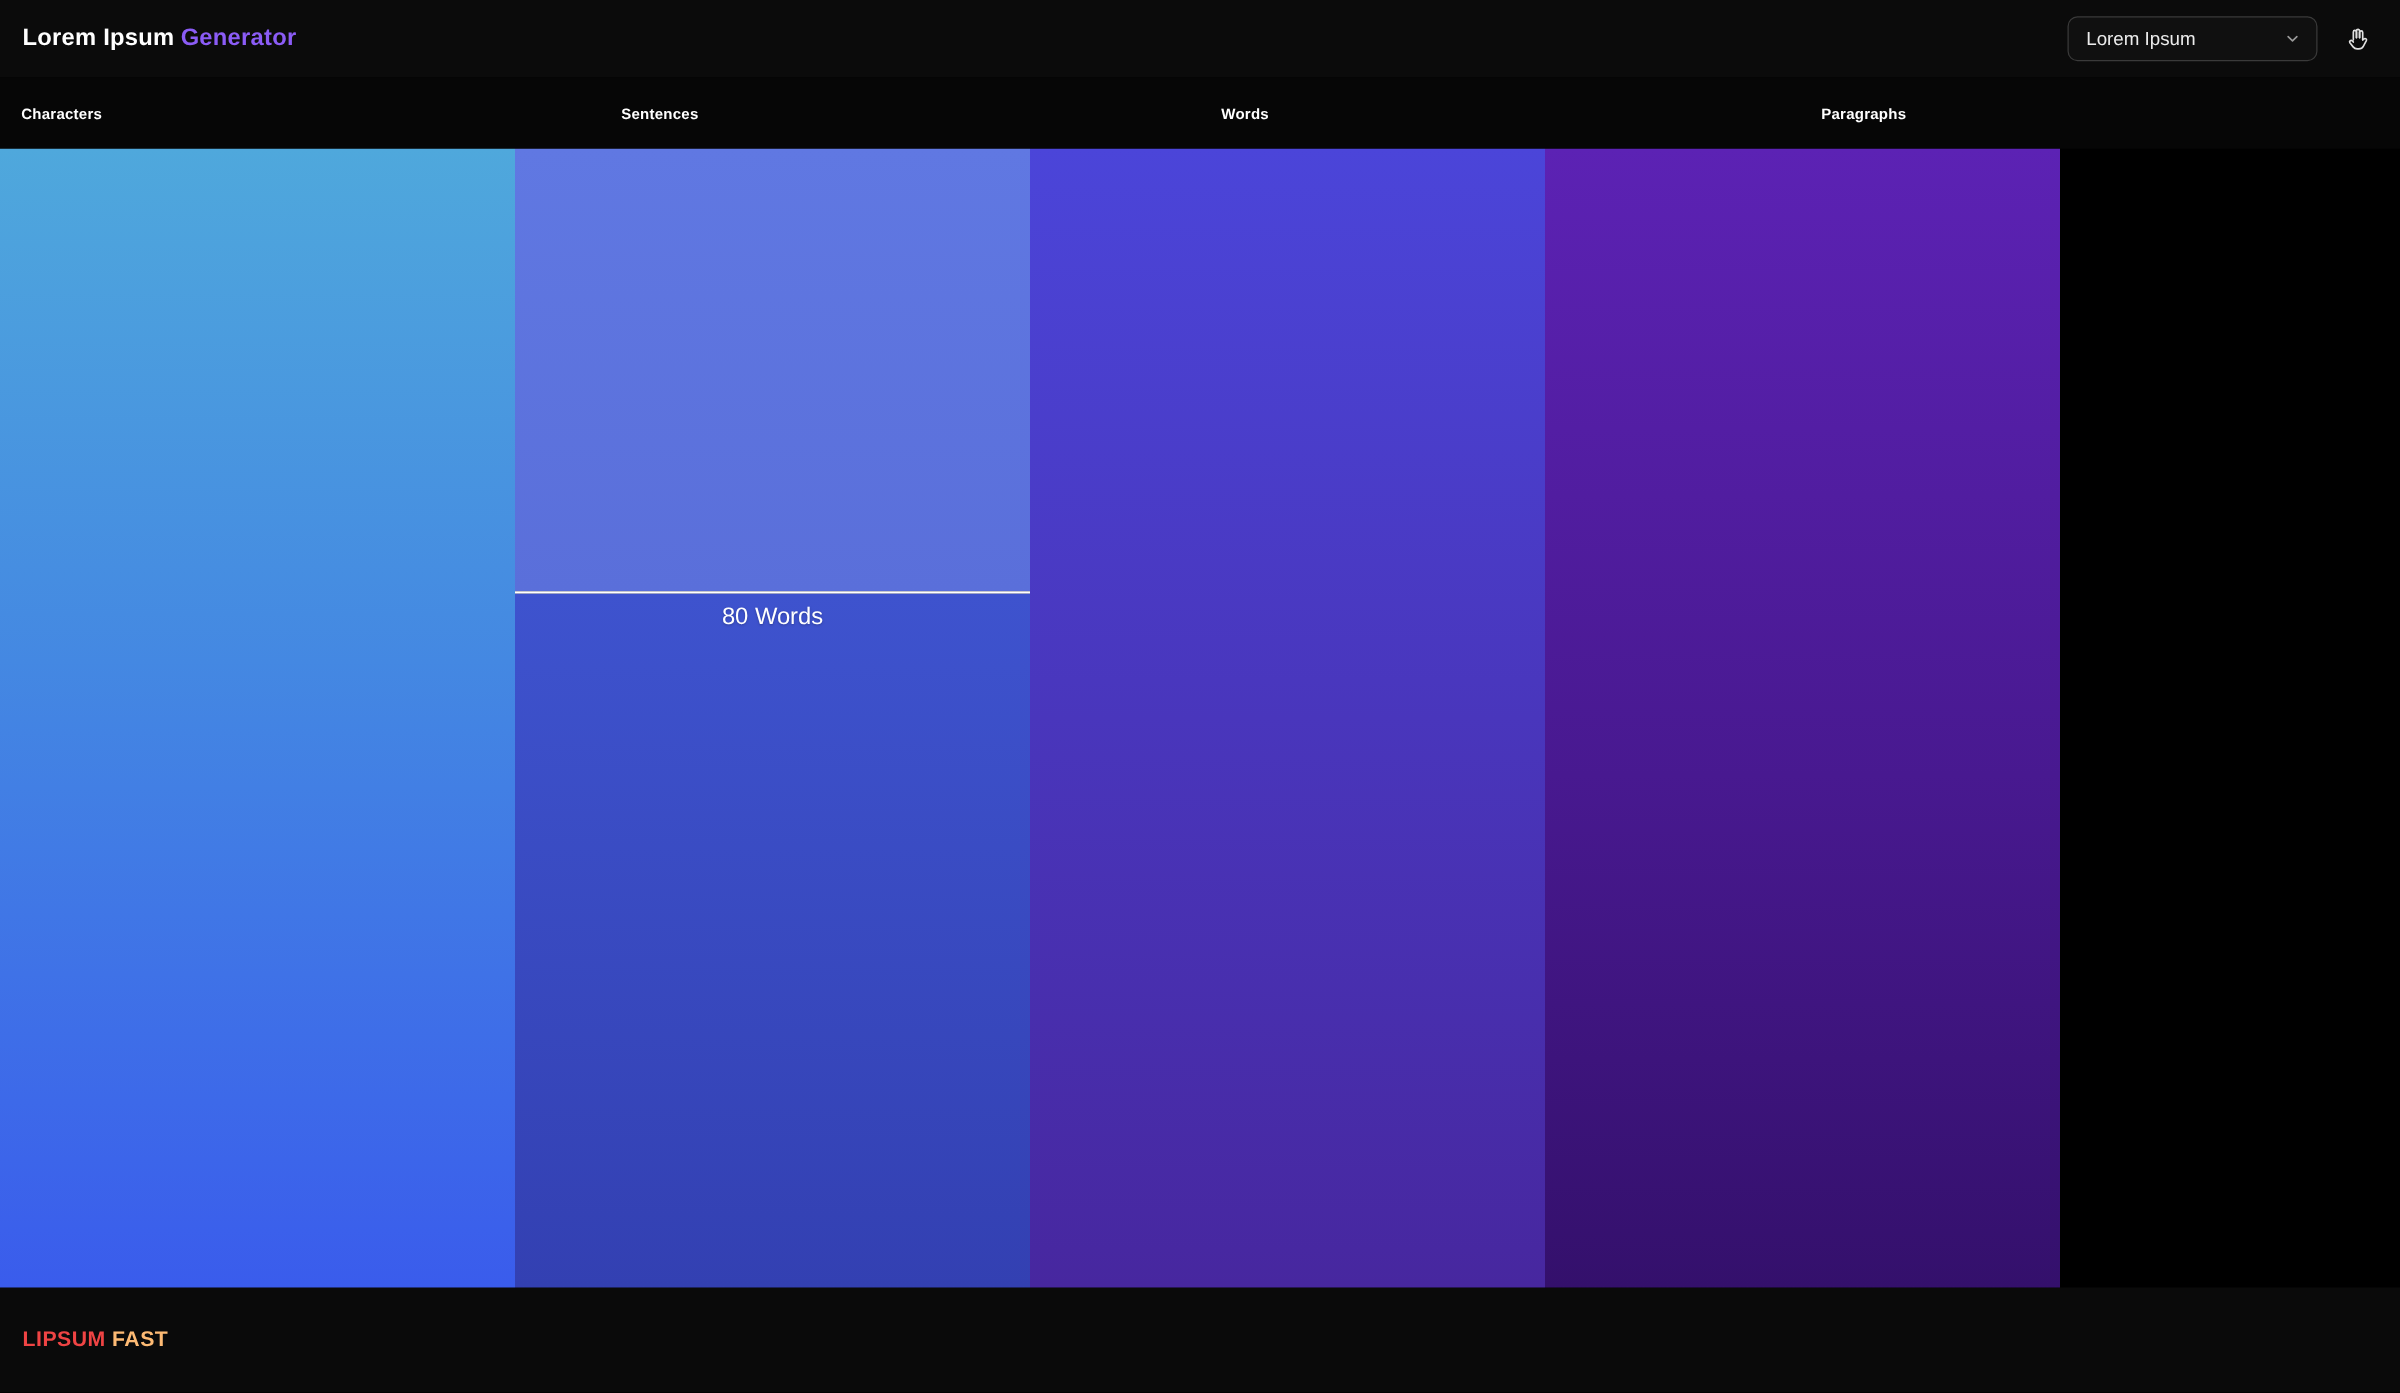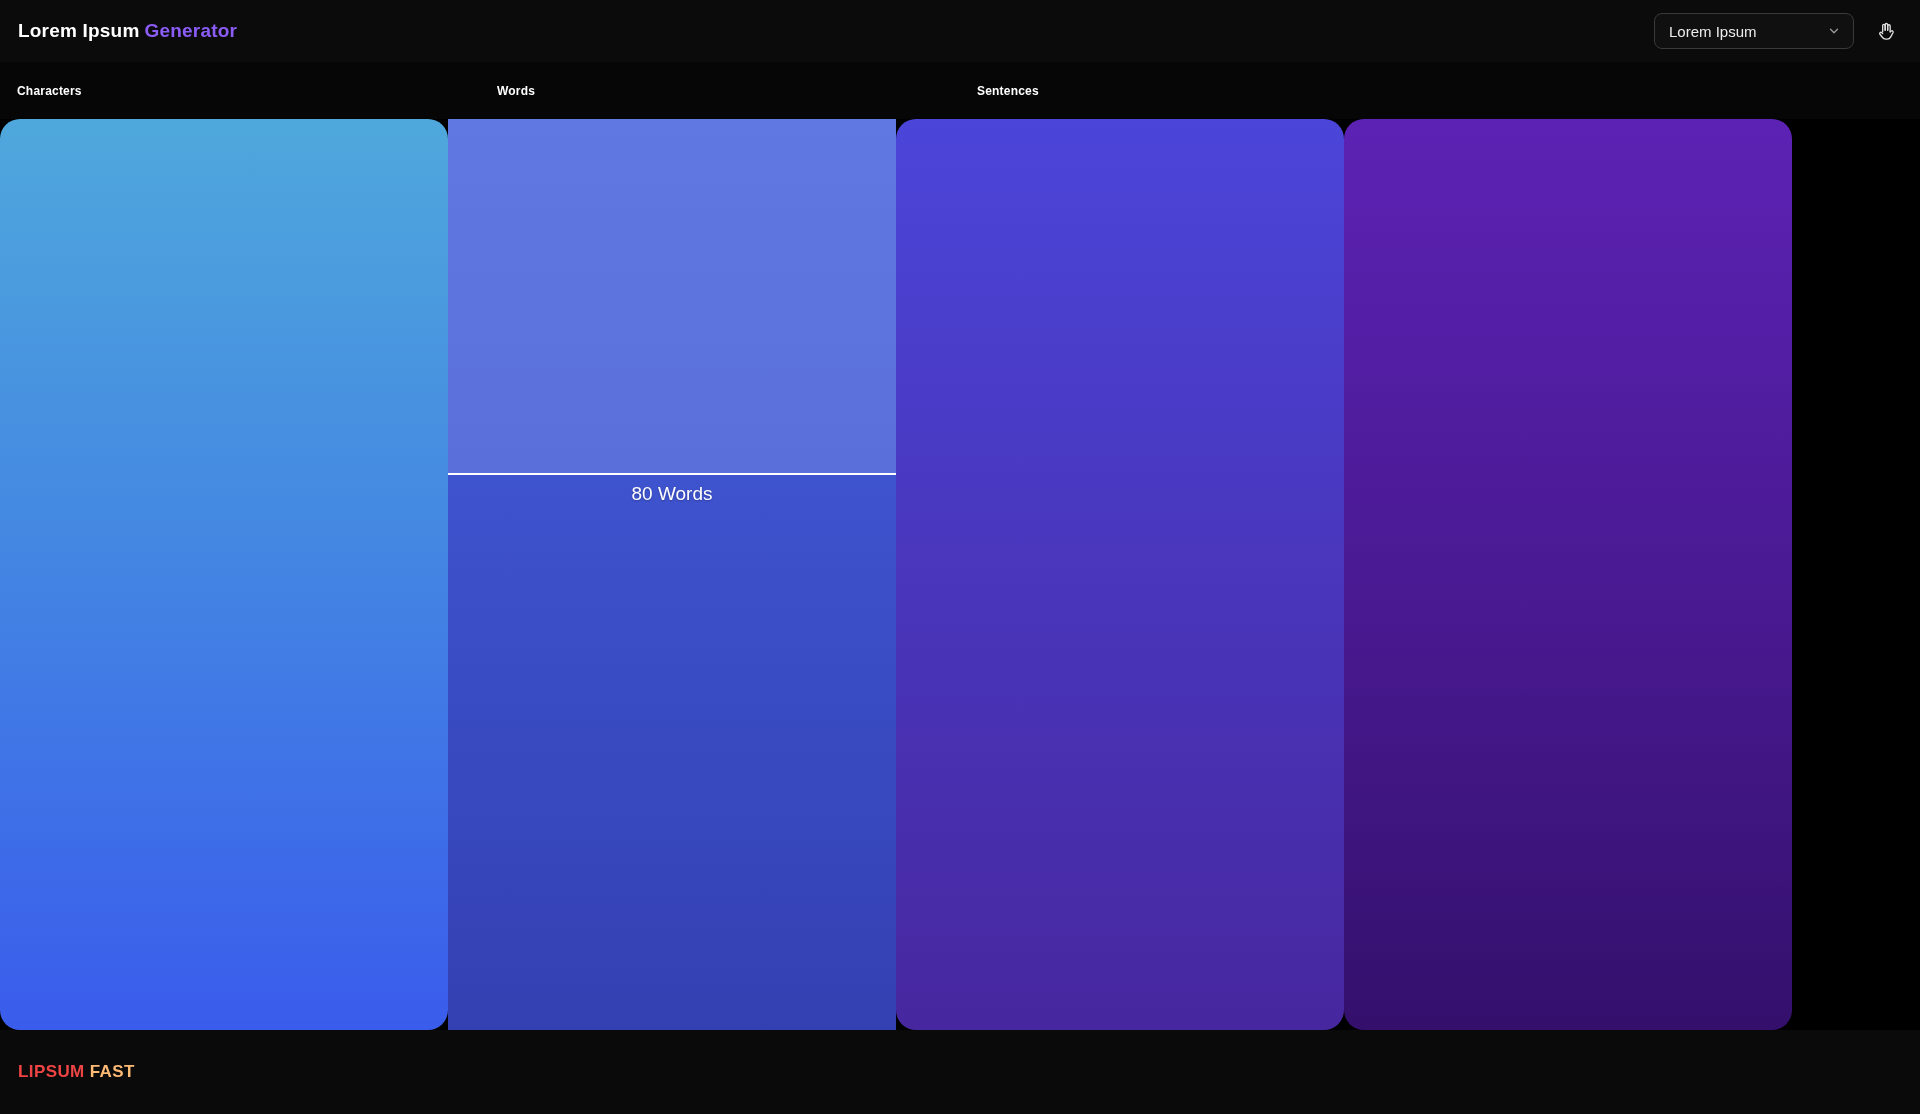--- a/index.html
+++ b/index.html
@@ -61,21 +61,21 @@
     align-items: center;
     padding-left: 17px;
     font-size: 12px;
     font-weight: 700;
     color: #ffffff;
     letter-spacing: 0.2px;
   }
 
   
   .main { display: flex; height: 911px; flex: 0 0 auto; }
-  .col { width: 448px; position: relative; cursor: pointer; border-radius: 20px; }
+  .col { width: 412px; position: relative; cursor: pointer; }
   .col-characters {
     background: linear-gradient(180deg, #4FA8DC 0%, #4488E2 45%, #3A5CEC 100%);
   }
   .col-words { display: flex; flex-direction: column; }
   .col-words .upper {
     background: linear-gradient(180deg, #6078E2 0%, #5A6FDA 100%);
     flex: 0 0 auto;
   }
   .col-words .divider {
     height: 2px;
@@ -138,22 +138,23 @@
         <path d="M11 11V4.5a1.5 1.5 0 0 1 3 0V11"></path>
         <path d="M14 11V6a1.5 1.5 0 0 1 3 0v7"></path>
         <path d="M17 13l1.5-1a1.4 1.4 0 0 1 2 1.8l-2.8 5.2A5 5 0 0 1 13.3 21.7h-1.6a5 5 0 0 1-3.9-1.9l-3.1-3.9a1.5 1.5 0 0 1 2.3-1.9L8 15.2"></path>
       </svg>
     </div>
   </div>
 </header>
 
 <div class="colheads">
   <div class="colhead">Characters</div>
+  <div class="colhead">Sentences</div>
   <div class="colhead">Words</div>
-  <div class="colhead">Sentences</div>
+  <div class="colhead">Paragraphs</div>
 </div>
 
 <main class="main">
   <div class="col col-characters"></div>
 
   <div class="col col-words">
     <div class="upper" style="height:38.85%"></div>
     <div class="divider"></div>
     <div class="lower">
       <div class="value-label">80 Words</div>

